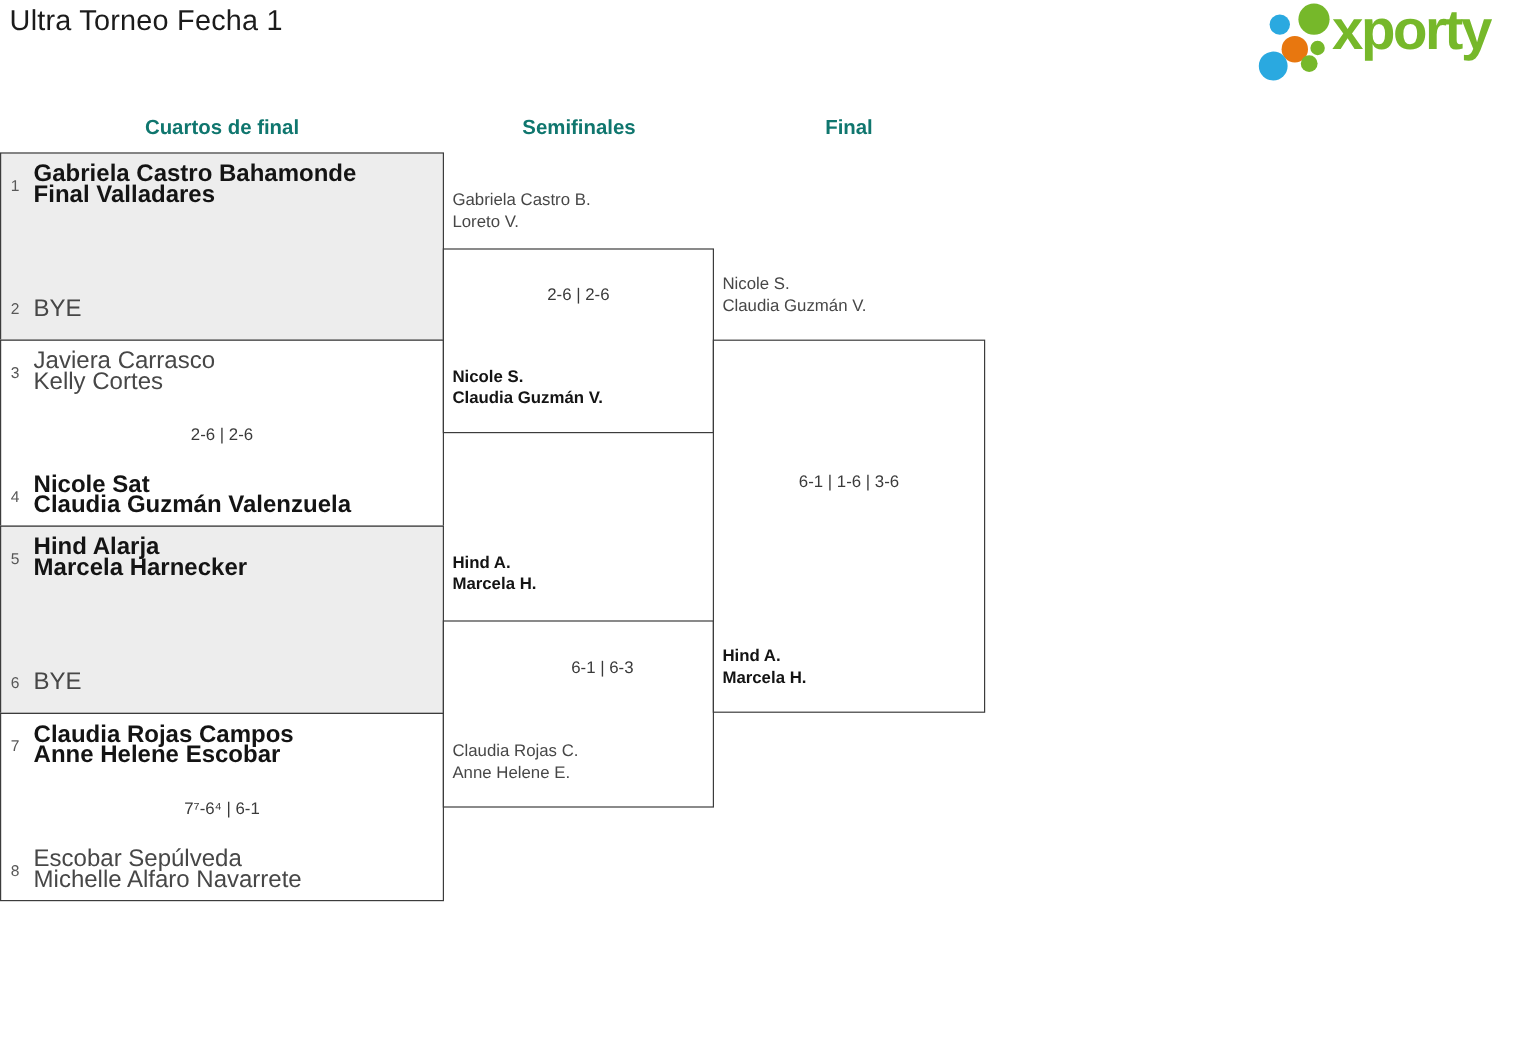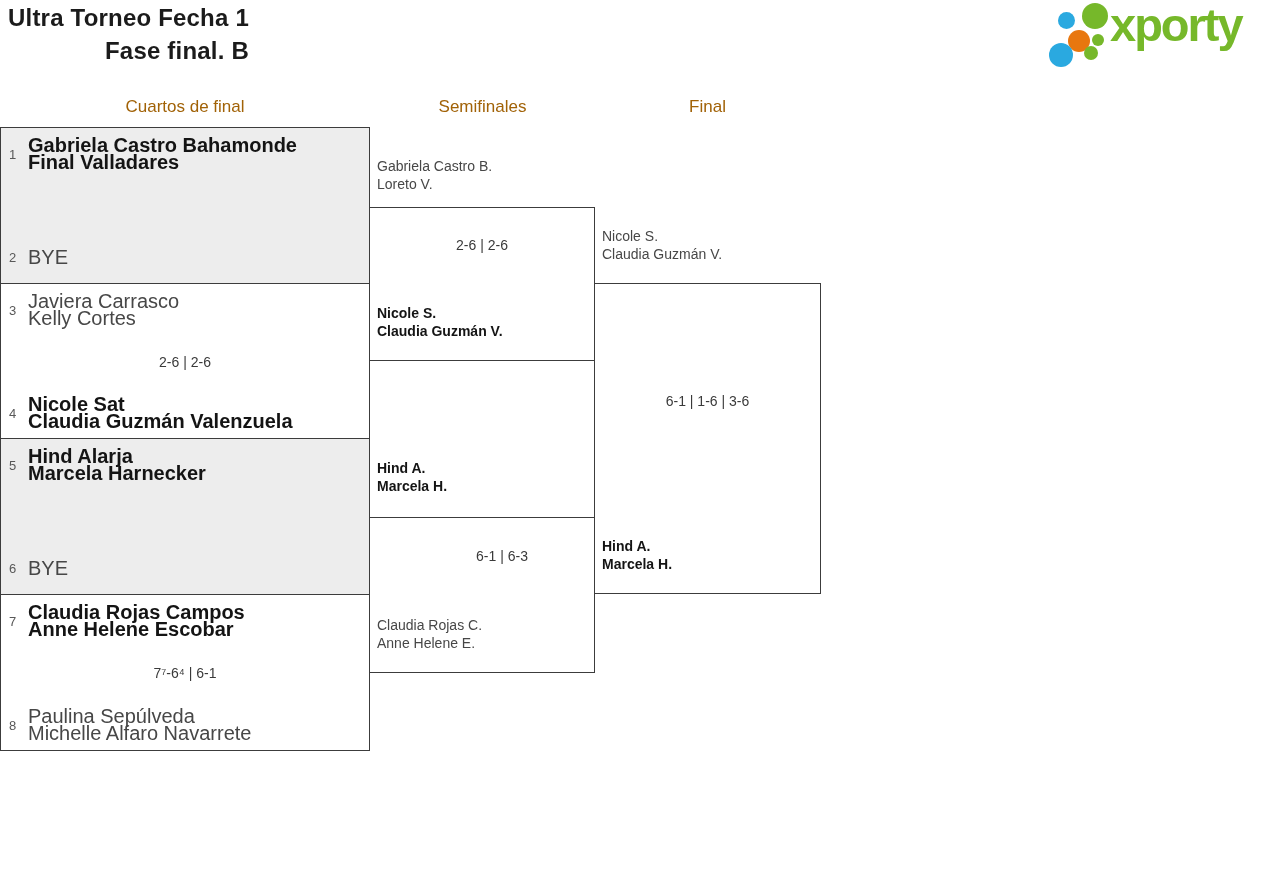--- a/index.html
+++ b/index.html
@@ -6,39 +6,39 @@
   html,body { background:#ffffff; }
   body {
     width:1280px; height:883px; position:relative; overflow:hidden;
     font-family:"Liberation Sans","DejaVu Sans",sans-serif;
   }
   .stage { position:absolute; left:0; top:0; width:1280px; height:883px; }
 
   
   .title {
     position:absolute; left:8px; top:1px;
-    font-size:24px; font-weight:700; color:#1b1b1b; line-height:33px; letter-spacing:0.2px;text-align:right;
+    font-size:24px; font-weight:400; color:#1b1b1b; line-height:33px; letter-spacing:0.2px;
   }
   .logo { position:absolute; left:1048px; top:3px; width:232px; height:66px; }
   .logo .dot { position:absolute; border-radius:50%; }
   .dot-blue-sm   { left:10px; top:9px;  width:17px; height:17px; background:#2aa9e0; }
   .dot-green-lg  { left:34px; top:0px;  width:26px; height:26px; background:#76b82a; }
   .dot-orange    { left:20px; top:27px; width:22px; height:22px; background:#e8770f; }
   .dot-green-sm1 { left:44px; top:31px; width:12px; height:12px; background:#76b82a; }
   .dot-blue-lg   { left:1px;  top:40px; width:24px; height:24px; background:#2aa9e0; }
   .dot-green-sm2 { left:36px; top:43px; width:14px; height:14px; background:#76b82a; }
   .logo .brand {
     position:absolute; left:62px; top:-6px;
     font-size:47px; font-weight:800; color:#76b82a; letter-spacing:-2px;
   }
 
   
   .col-header {
     position:absolute; top:97px; height:22px;
-    font-size:17px; font-weight:400; color:#a16207; text-align:center;
+    font-size:17px; font-weight:700; color:#0f766e; text-align:center;
   }
   #hdr-qf { left:0; width:370px; }
   #hdr-sf { left:370px; width:225px; }
   #hdr-f  { left:595px; width:225px; }
 
   
   .qf { position:absolute; left:0; top:127px; width:370px; }
   .match { position:relative; border:1px solid #3c3c3c; }
   .match + .match { margin-top:-1px; }
   .h157 { height:157px; } .h156 { height:156px; }
@@ -74,21 +74,20 @@
   #final-label { left:602px; top:227px; }
   .lbl.inner { left:7px; bottom:20px; }
 </style>
 </head>
 <body>
 
 <div class="stage">
 
   <div class="title">
     <div>Ultra Torneo Fecha 1</div>
-    <div>Fase final. B</div>
   </div>
 
   <div class="logo">
     <span class="dot dot-blue-sm"></span>
     <span class="dot dot-green-lg"></span>
     <span class="dot dot-orange"></span>
     <span class="dot dot-green-sm1"></span>
     <span class="dot dot-blue-lg"></span>
     <span class="dot dot-green-sm2"></span>
     <span class="brand">xporty</span>
@@ -155,21 +154,21 @@
         <span class="seed">7</span>
         <div class="names bold">
           <div>Claudia Rojas Campos</div>
           <div>Anne Helene Escobar</div>
         </div>
       </div>
       <div class="score">7⁷-6⁴ | 6-1</div>
       <div class="row bot">
         <span class="seed">8</span>
         <div class="names">
-          <div>Paulina Sepúlveda</div>
+          <div>Escobar Sepúlveda</div>
           <div>Michelle Alfaro Navarrete</div>
         </div>
       </div>
     </div>
 
   </div>
 
   <div id="sf1-label" class="lbl">
     <div>Gabriela Castro B.</div>
     <div>Loreto V.</div>

